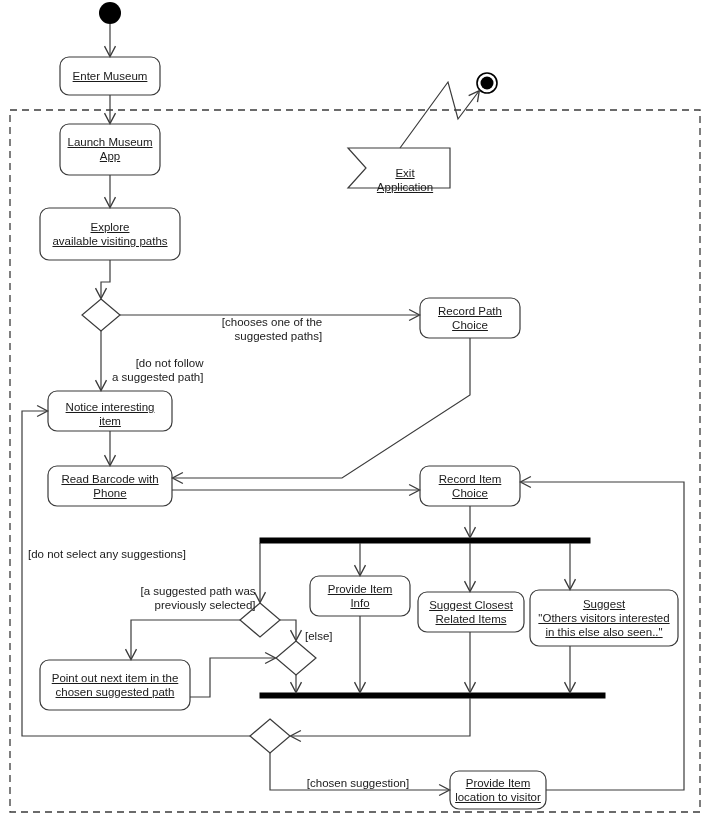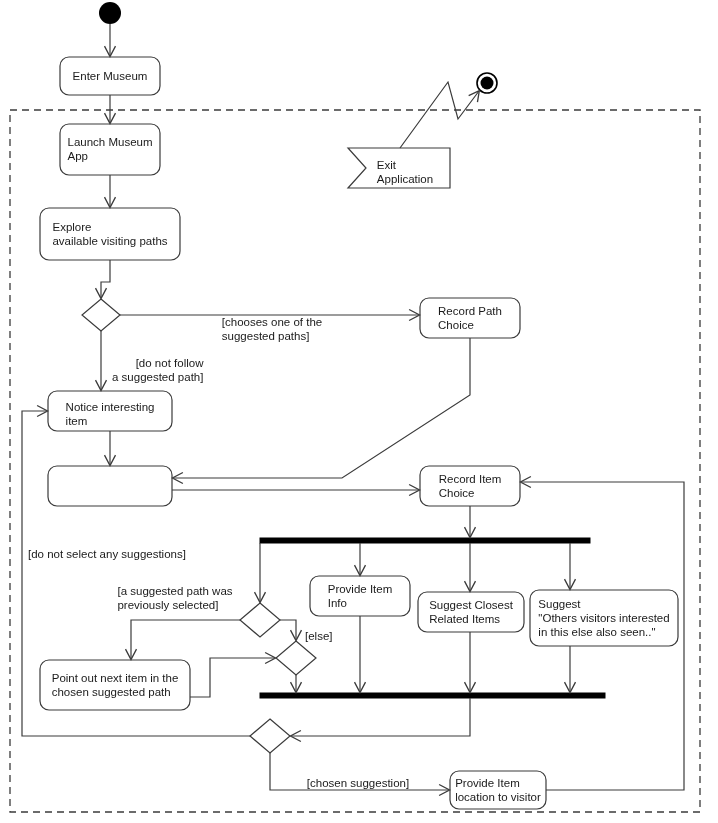--- a/index.html
+++ b/index.html
@@ -48,25 +48,26 @@
   .node-label, .edge-label {
     position: absolute;
     color: #1a1a1a;
     font-size: 11.5px;
     line-height: 14px;
     font-family: "Liberation Sans", sans-serif;
     white-space: pre;
     pointer-events: none;
   }
   .node-label {
-    text-align: left;
+    text-align: center;
     transform: translate(-50%, -50%);
+    text-decoration: underline;
   }
   .edge-label {
-    text-align: left;
+    text-align: right;
     transform: translate(-50%, -50%);
   }
   .edge-label.left { text-align: right; }
 </style>
 </head>
 <body>
 
 <div id="canvas">
 
   <svg class="layer" viewBox="0 0 718 823">
@@ -157,43 +158,45 @@
     <path class="edge" marker-end="url(#arrow)" d="M 546 790 L 684 790 L 684 482 L 521 482"></path>
 
     <path class="edge" marker-end="url(#arrow)" d="M 400 148 L 448 82 L 458 119 L 479 91"></path>
   </svg>
 
   <div class="node-label" style="left:110px; top:76px;">Enter Museum</div>
   <div class="node-label" style="left:110px; top:149px;">Launch Museum
 App</div>
   <div class="node-label" style="left:110px; top:234px;">Explore
 available visiting paths</div>
-  <div class="node-label" style="left:405px; top:172px;">Exit
+  <div class="node-label" style="left:405px; top:180px;">Exit
 Application</div>
   <div class="node-label" style="left:470px; top:318px;">Record Path
 Choice</div>
   <div class="node-label" style="left:110px; top:414px;">Notice interesting
 item</div>
+  <div class="node-label" style="left:110px; top:486px;">Read Barcode with
+Phone</div>
   <div class="node-label" style="left:470px; top:486px;">Record Item
 Choice</div>
   <div class="node-label" style="left:360px; top:596px;">Provide Item
 Info</div>
   <div class="node-label" style="left:471px; top:612px;">Suggest Closest
 Related Items</div>
   <div class="node-label" style="left:604px; top:618px;">Suggest
 "Others visitors interested
 in this else also seen.."</div>
   <div class="node-label" style="left:115px; top:685px;">Point out next item in the
 chosen suggested path</div>
   <div class="node-label" style="left:498px; top:790px;">Provide Item
 location to visitor</div>
 
   <div class="edge-label" style="left:272px; top:329px;">[chooses one of the
 suggested paths]</div>
   <div class="edge-label left" style="left:112px; top:370px; transform:translate(0,-50%);">[do not follow
 a suggested path]</div>
   <div class="edge-label left" style="left:28px; top:554px; transform:translate(0,-50%);">[do not select any suggestions]</div>
-  <div class="edge-label" style="left:175px; top:598px;">[a suggested path was
+  <div class="edge-label" style="left:198px; top:598px;">[a suggested path was
 previously selected]</div>
   <div class="edge-label left" style="left:305px; top:636px; transform:translate(0,-50%);">[else]</div>
   <div class="edge-label" style="left:358px; top:783px;">[chosen suggestion]</div>
 
 </div>
 
 </body></html>

